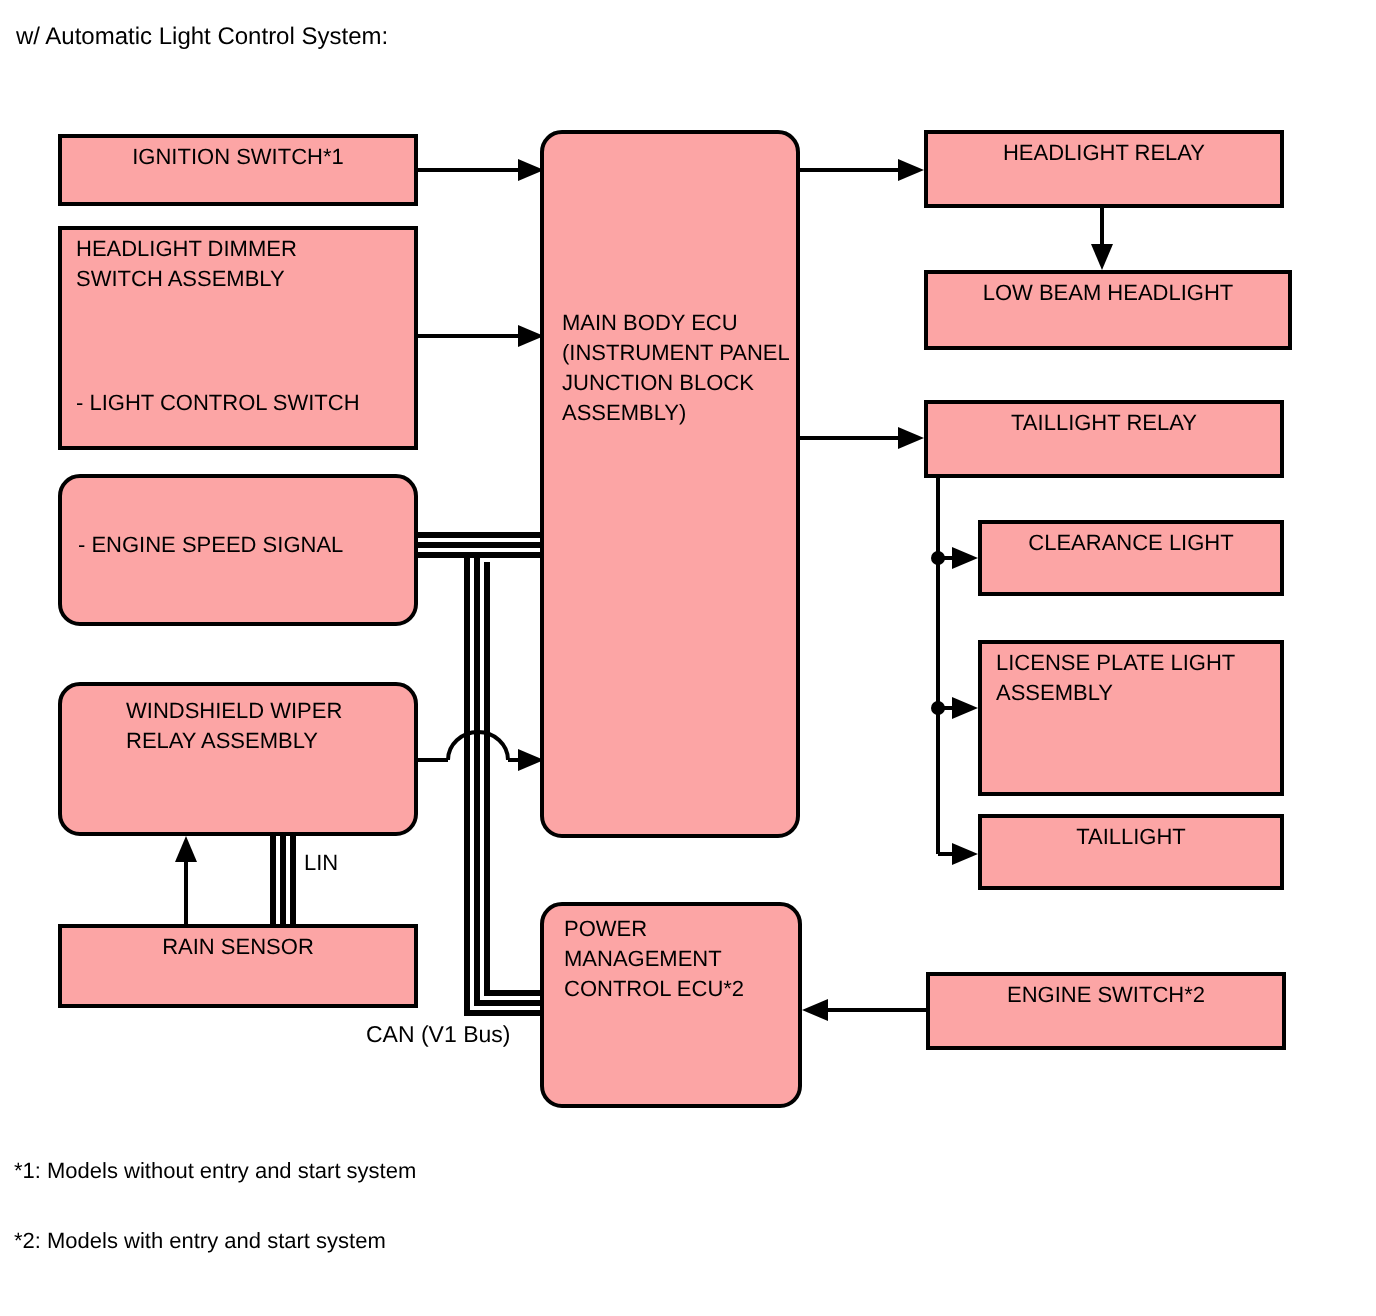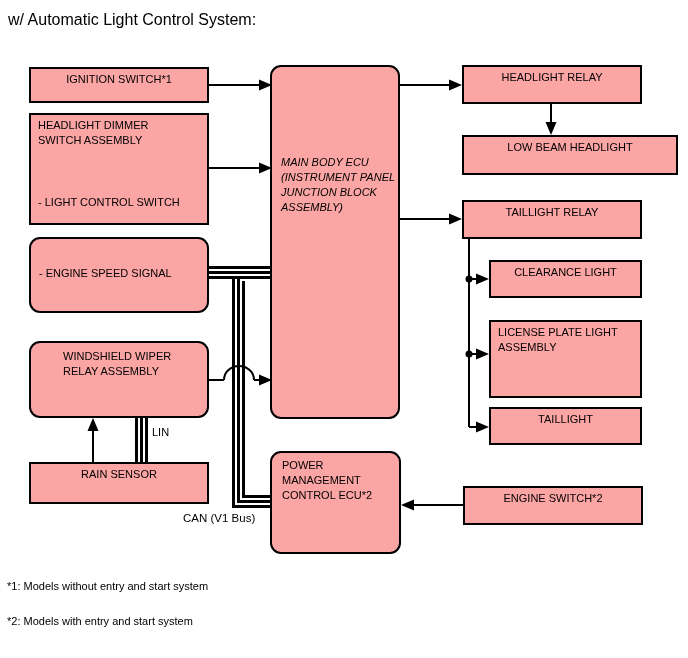--- a/index.html
+++ b/index.html
@@ -1,47 +1,47 @@
 <!DOCTYPE html>
 <html><head>
 <meta charset="utf-8">
 <style>
   html,body{margin:0;padding:0;}
   body{
     width:688px;height:658px;position:relative;background:#ffffff;
     font-family:"Liberation Sans","DejaVu Sans",sans-serif;color:#000;
     overflow:hidden;
   }
-  .title{position:absolute;left:8px;top:11px;font-size:16px;}
+  .title{position:absolute;left:8px;top:11px;font-size:12px;}
   .footnote{position:absolute;left:7px;font-size:11px;}
   .fn1{top:580px;} .fn2{top:615px;}
   .box{
     position:absolute;border:2px solid #000;background:#fca5a5;
     font-size:11px;line-height:15px;box-sizing:border-box;
   }
   .rounded{border-radius:11px;}
   .ctr{text-align:center;padding-top:3px;}
   
   .ignition{left:29px;top:67px;width:180px;height:36px;}
   .dimmer{left:29px;top:113px;width:180px;height:112px;padding:3px 0 0 7px;}
   .dimmer .lbl{width:140px;}
   .dimmer .sub{margin-top:47px;}
   .ecm{left:29px;top:237px;width:180px;height:76px;padding:4px 0 0 8px;}
   .ecm .sub{margin-top:23px;}
   .wiper{left:29px;top:341px;width:180px;height:77px;padding-top:6px;text-align:center;}
   .wiper .lbl{width:140px;margin:0 auto;text-align:left;padding-left:14px;box-sizing:border-box;}
   .rain{left:29px;top:462px;width:180px;height:42px;}
   
-  .mainecu{left:270px;top:65px;width:130px;height:354px;padding:88px 0 0 9px;font-style:italic;}
+  .mainecu{left:270px;top:65px;width:130px;height:354px;padding:88px 0 0 9px;}
   .mainecu .lbl{width:116px;}
   .powerecu{left:270px;top:451px;width:131px;height:103px;padding:5px 0 0 10px;}
   .powerecu .lbl{width:112px;}
   
   .hdrelay{left:462px;top:65px;width:180px;height:39px;}
-  .lowbeam{left:462px;top:135px;width:216px;height:40px;}
+  .lowbeam{left:462px;top:135px;width:184px;height:40px;}
   .tlrelay{left:462px;top:200px;width:180px;height:39px;}
   .clearance{left:489px;top:260px;width:153px;height:38px;}
   .license{left:489px;top:320px;width:153px;height:78px;padding:3px 0 0 7px;}
   .license .lbl{width:142px;}
   .taillight{left:489px;top:407px;width:153px;height:38px;}
   .engsw{left:463px;top:486px;width:180px;height:39px;}
   
   .lin-label{position:absolute;left:152px;top:426px;font-size:11px;}
   .can-label{position:absolute;left:183px;top:512px;font-size:11.5px;}
   svg.wires{position:absolute;left:0;top:0;pointer-events:none;}

